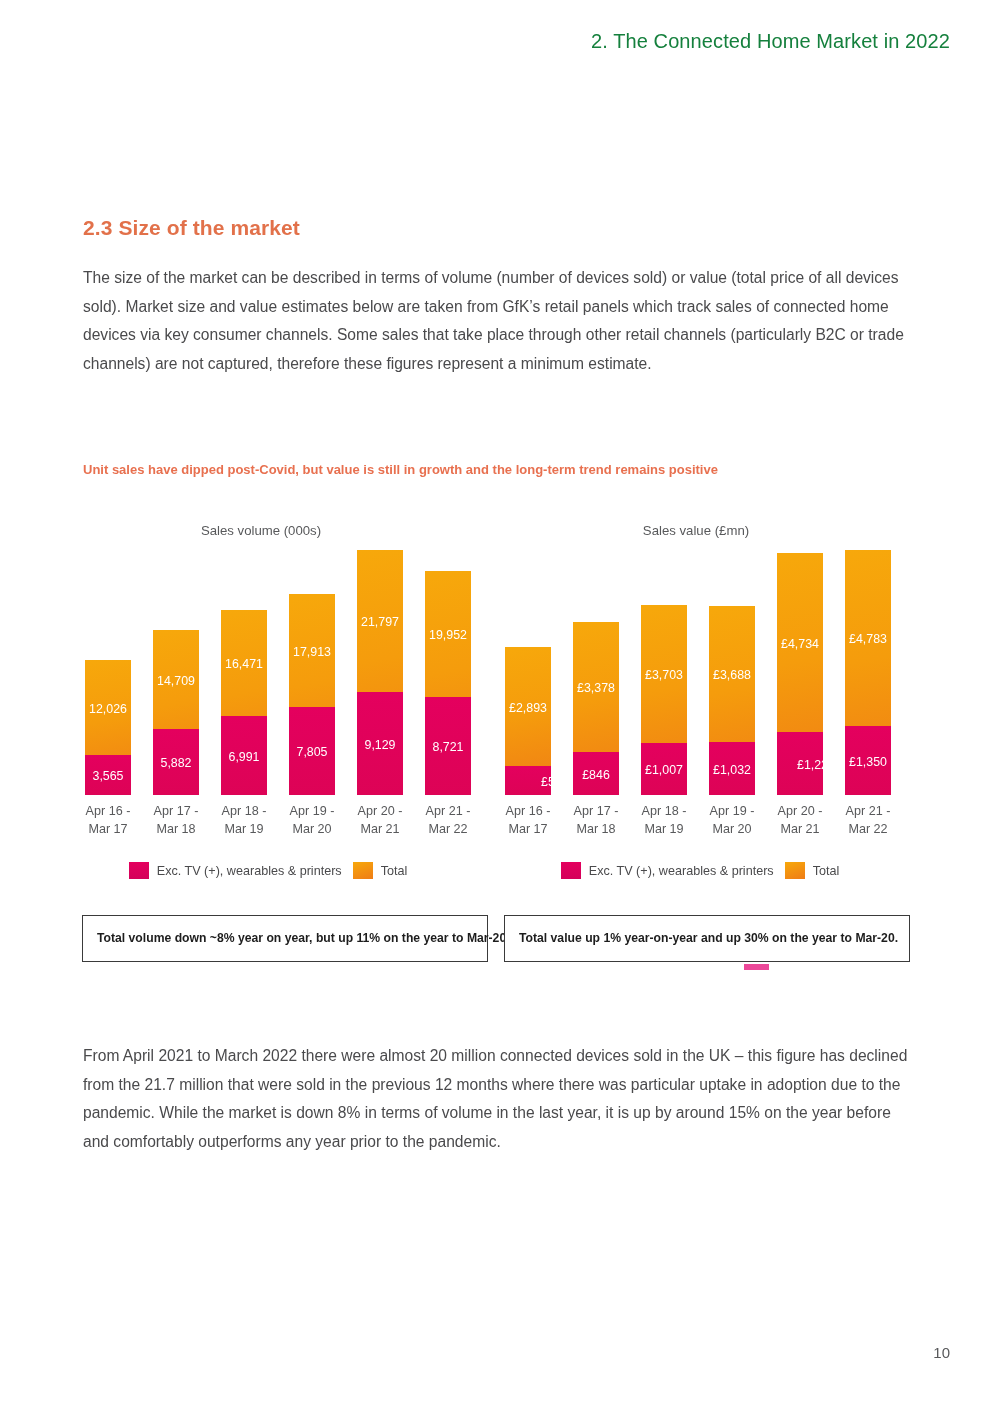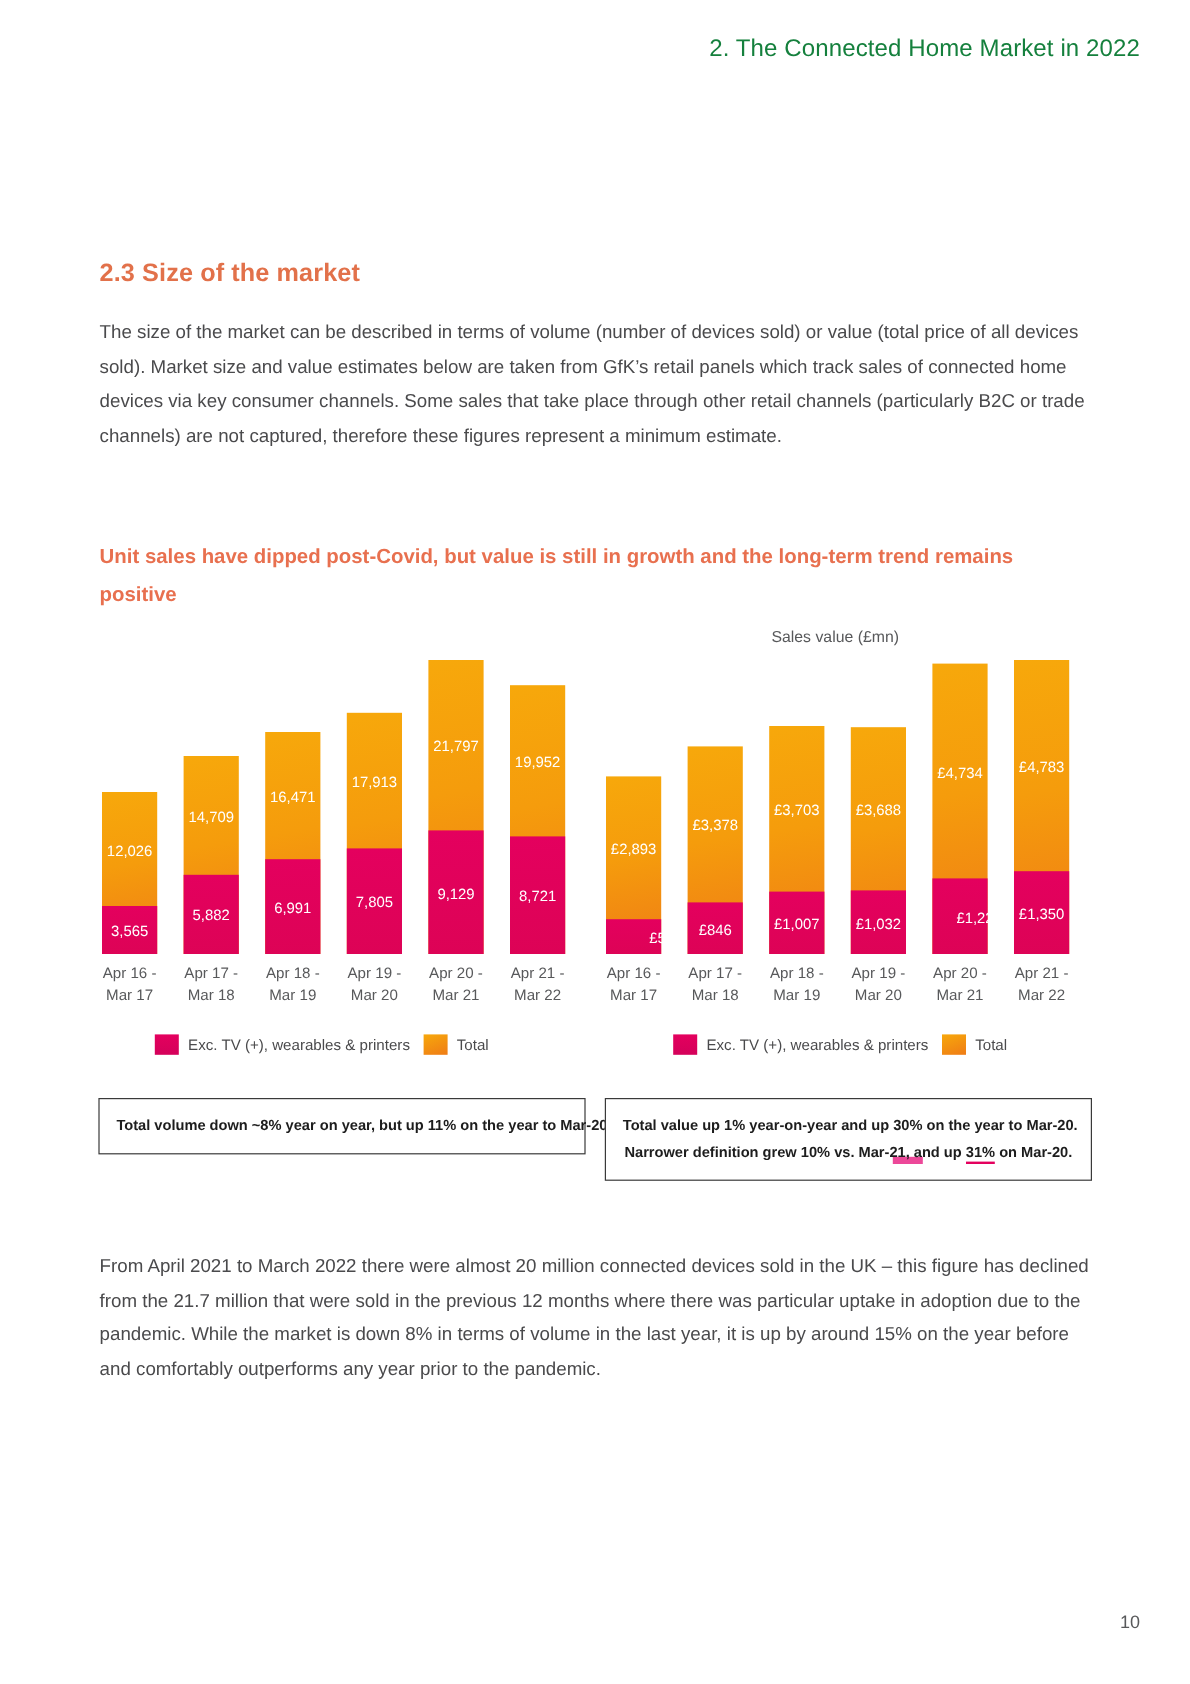--- a/index.html
+++ b/index.html
@@ -52,23 +52,23 @@
   }
   #intro-para { top: 264px; }
   #closing-para { top: 1042px; }
 
   
   .charts-heading {
     position: absolute;
     left: 83px;
     top: 448px;
     width: 830px;
-    font-size: 17px;
+    font-size: 13px;
     font-weight: bold;
-    line-height: 32px;
+    line-height: 43px;
     color: #e8704f;
   }
 
   
   .chart-panel {
     position: absolute;
     top: 510px;
     width: 420px;
     height: 380px;
   }
@@ -203,20 +203,21 @@
 
   <div class="run-header">2. The Connected Home Market in 2022</div>
 
   <h2 class="section-heading">2.3 Size of the market</h2>
 
   <p class="body-para" id="intro-para">The size of the market can be described in terms of volume (number of devices sold) or value (total price of all devices sold). Market size and value estimates below are taken from GfK’s retail panels which track sales of connected home devices via key consumer channels.  Some sales that take place through other retail channels (particularly B2C or trade channels) are not captured, therefore these figures represent a minimum estimate.</p>
 
   <h3 class="charts-heading">Unit sales have dipped post-Covid, but value is still in growth and the long-term trend remains positive</h3>
 
   <div class="chart-panel" id="chart-volume">
+    <div class="chart-title">Sales volume (000s)</div>
     <div class="plot">
         <div class="bar-group" style="left: 5px;">
           <div class="bar-total" style="height: 135px;"></div>
           <div class="bar-sub" style="height: 40px;"></div>
           <div class="bar-label" style="bottom: 79.5px;">12,026</div>
           <div class="bar-label" style="bottom: 12px;">3,565</div>
         </div>
         <div class="bar-group" style="left: 73px;">
           <div class="bar-total" style="height: 165px;"></div>
           <div class="bar-sub" style="height: 66px;"></div>
@@ -365,22 +366,19 @@
   </div>
 
   <div class="callout" id="callout-volume">
     <div class="callout-line">Total volume down ~8% year on year, but up 11% on the year to Mar-20.</div>
   </div>
 
   <div class="callout" id="callout-value">
     <div class="callout-line">
       <span>Total value up 1% year-on-year and up </span><span class="u-orange">30%</span><span> on the year to Mar-20.</span>
     </div>
-    <div class="callout-line">
-      <span>Narrower definition grew 10% vs. Mar-21, and up </span><span class="u-pink">31%</span><span> on Mar-20.</span>
-    </div>
   </div>
 
   <p class="body-para" id="closing-para">From April 2021 to March 2022 there were almost 20 million connected devices sold in the UK – this figure has declined from the 21.7 million that were sold in the previous 12 months where there was particular uptake in adoption due to the pandemic. While the market is down 8% in terms of volume in the last year, it is up by around 15% on the year before and comfortably outperforms any year prior to the pandemic.</p>
 
   <div class="page-number">10</div>
 
 </div>
 
 </body></html>

